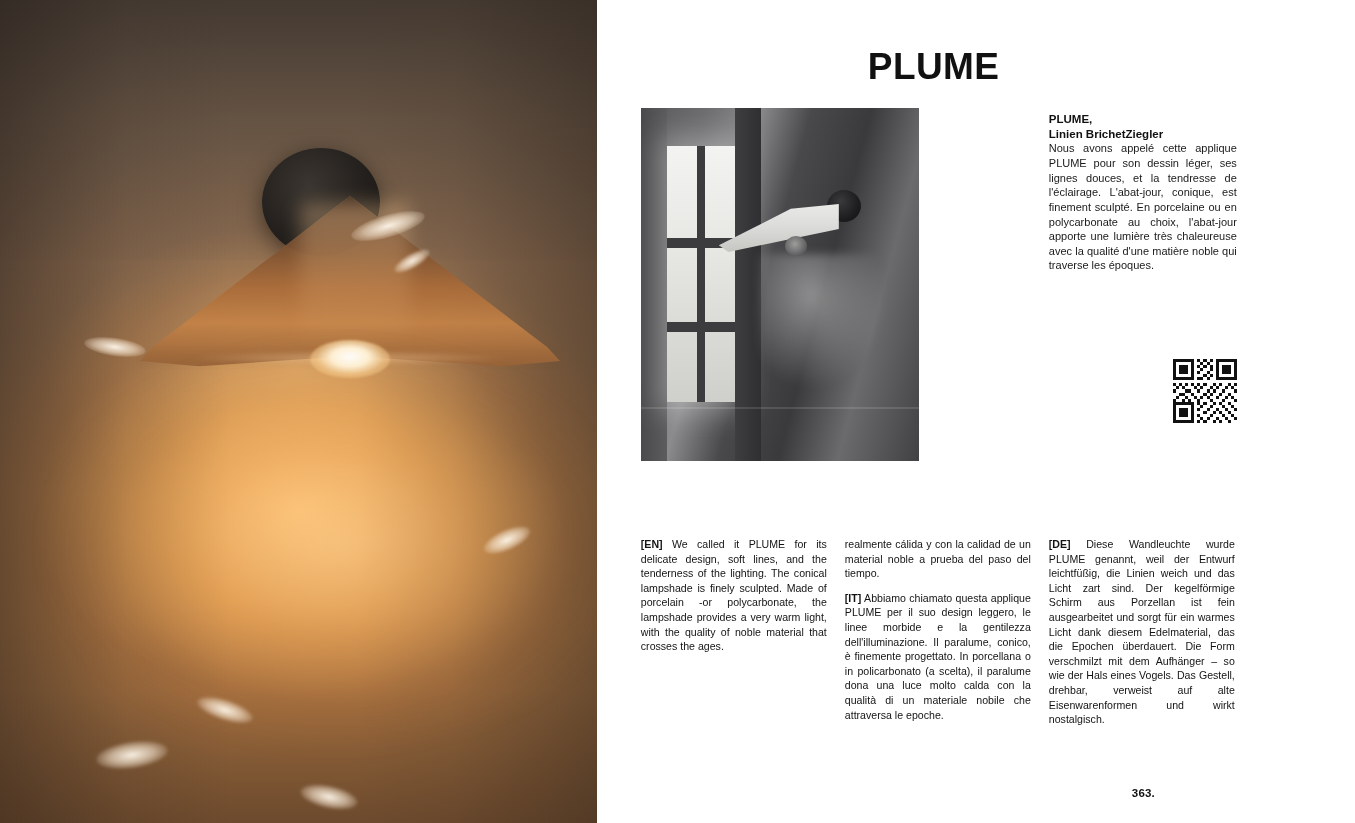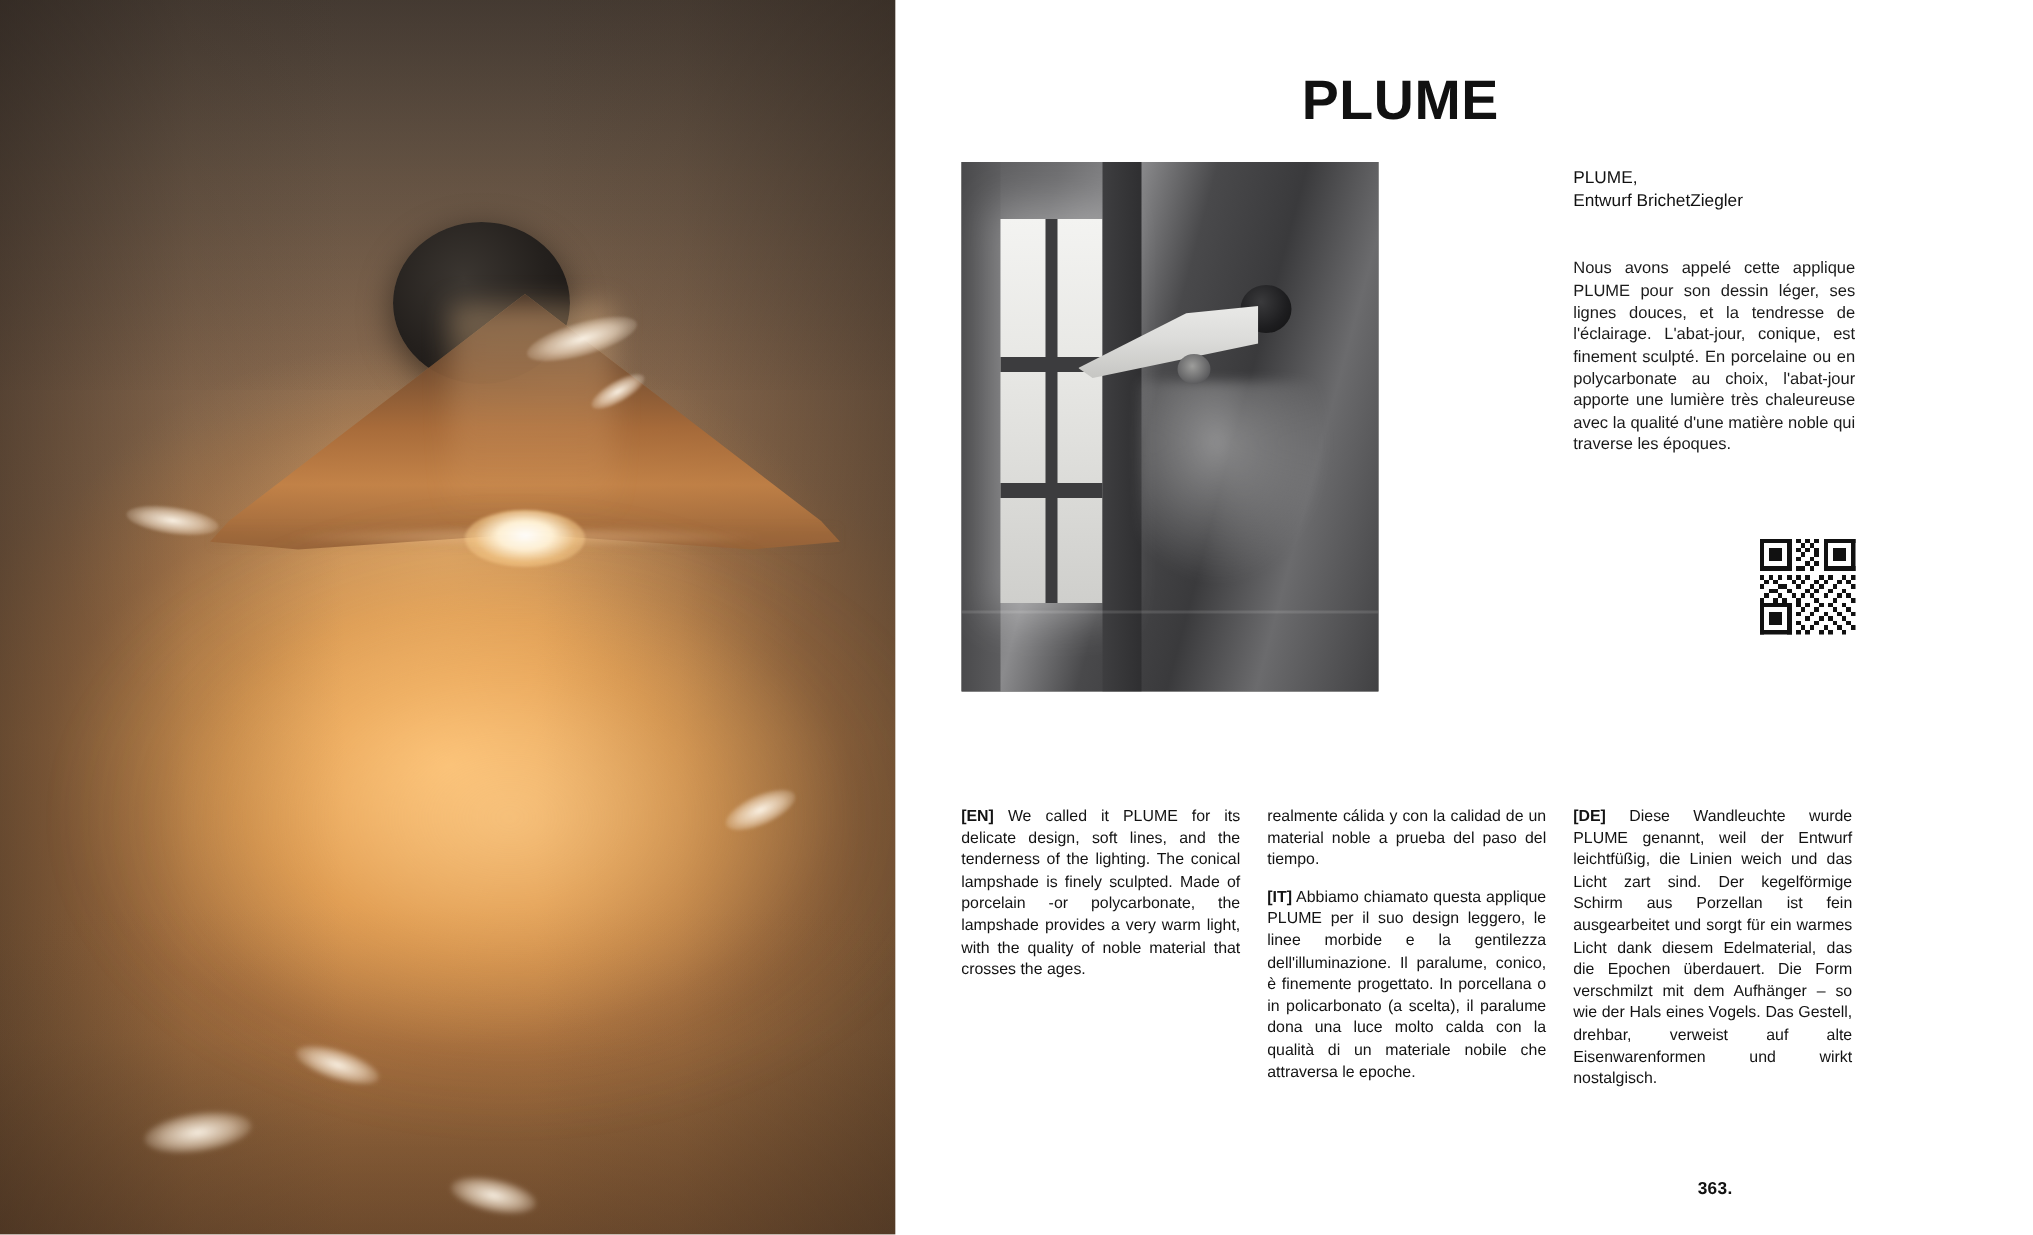--- a/index.html
+++ b/index.html
@@ -176,24 +176,24 @@
     position: absolute; left: 0; bottom: 52px; width: 100%; height: 2px;
     background: rgba(255,255,255,0.12);
   }
 
   .credit {
     position: absolute;
     left: 452px; top: 112px;
     width: 188px;
   }
   .credit-name {
-    font-size: 11.5px; font-weight: 400; color: #111; line-height: 1.28;
+    font-size: 11.5px; font-weight: 700; color: #111; line-height: 1.28;
   }
   .credit-body {
-    margin-top: 31px;
+    margin-top: 0;
     font-size: 11px; color: #1a1a1a; line-height: 1.33;
     text-align: justify;
   }
   .qr {
     position: absolute;
     left: 576px; top: 359px;
     width: 64px; height: 64px;
   }
   .qr svg { display: block; }
 
@@ -269,21 +269,21 @@
       <div class="hero-glow"></div>
       <div class="hero-lamp-mount"></div>
       <div class="hero-lamp-cone"></div>
       <div class="hero-lamp-bulb"></div>
       <div class="hero-floorline"></div>
     </div>
 
     <div class="credit">
       <div class="credit-name">
         <div>PLUME,</div>
-        <div>Entwurf BrichetZiegler</div>
+        <div>Linien BrichetZiegler</div>
       </div>
       <div class="credit-body">Nous avons appelé cette applique PLUME pour son dessin léger, ses lignes douces, et la tendresse de l'éclairage. L'abat-jour, conique, est finement sculpté. En porcelaine ou en polycarbonate au choix, l'abat-jour apporte une lumière très chaleureuse avec la qualité d'une matière noble qui traverse les époques.</div>
     </div>
 
     <div class="qr">
       <svg width="64" height="64" viewBox="0 0 21 21" shape-rendering="crispEdges">
         <rect width="21" height="21" fill="#ffffff"></rect>
         <g fill="#111111">
           <rect x="0" y="0" width="7" height="1"></rect>
             <rect x="0" y="6" width="7" height="1"></rect>

